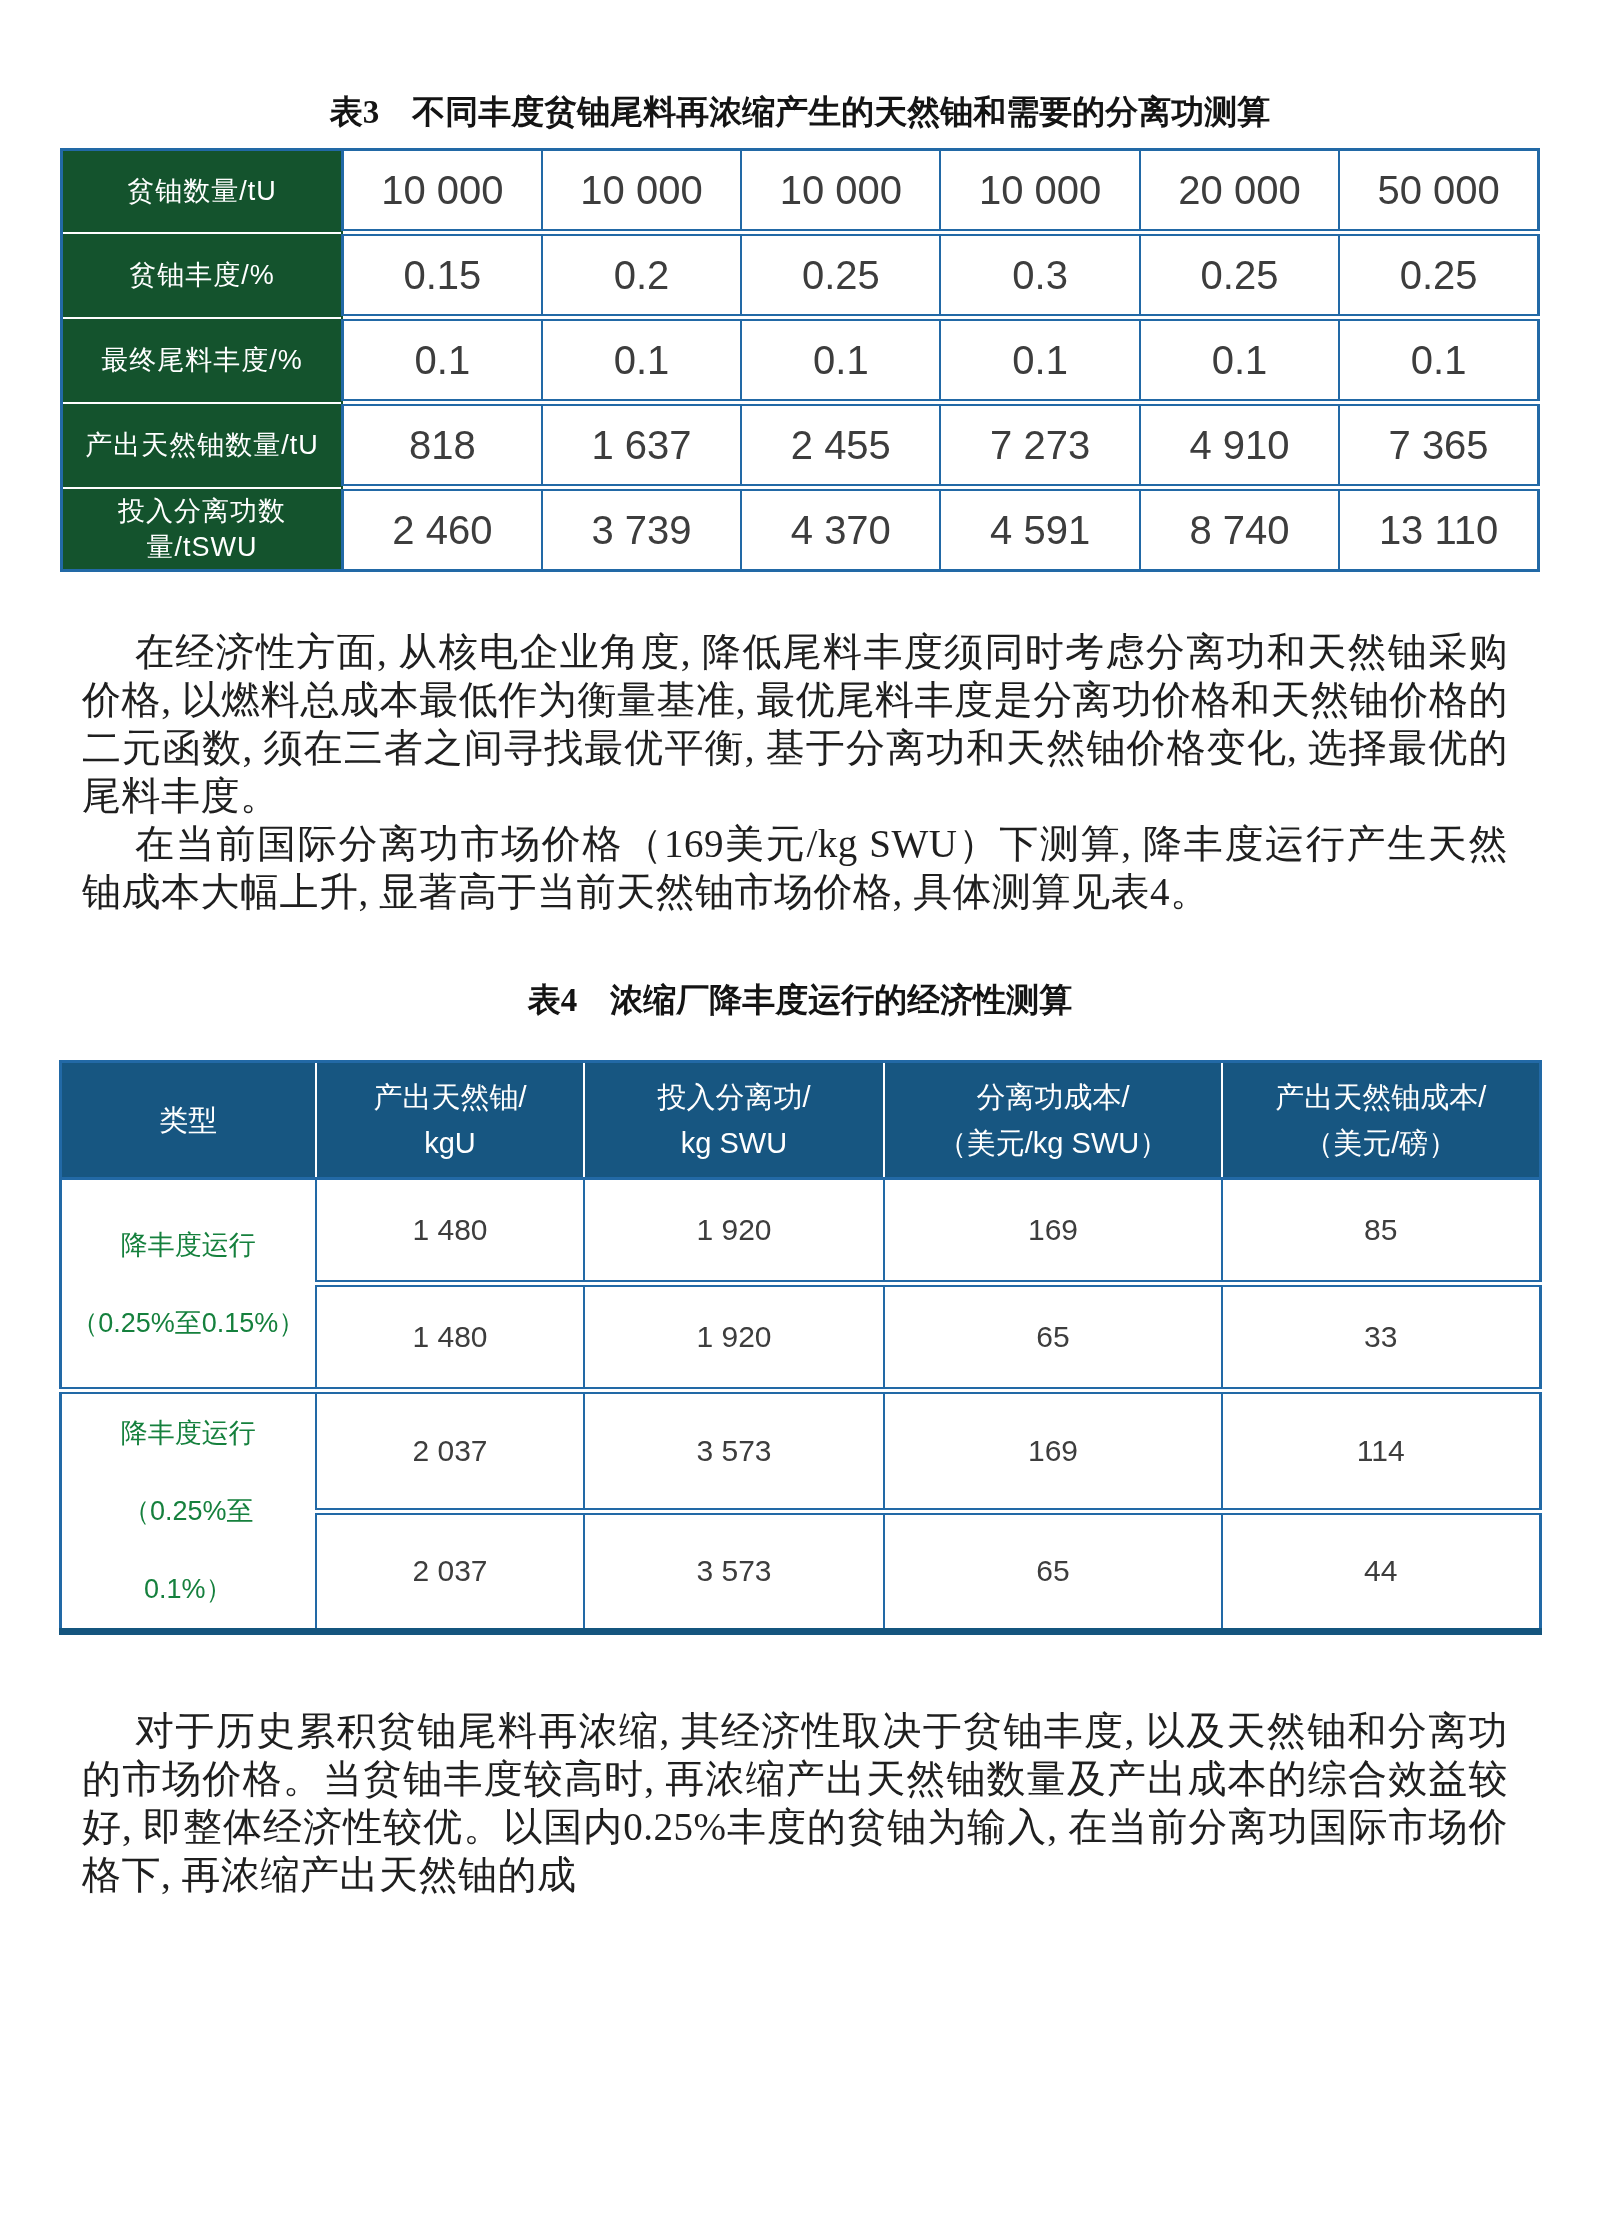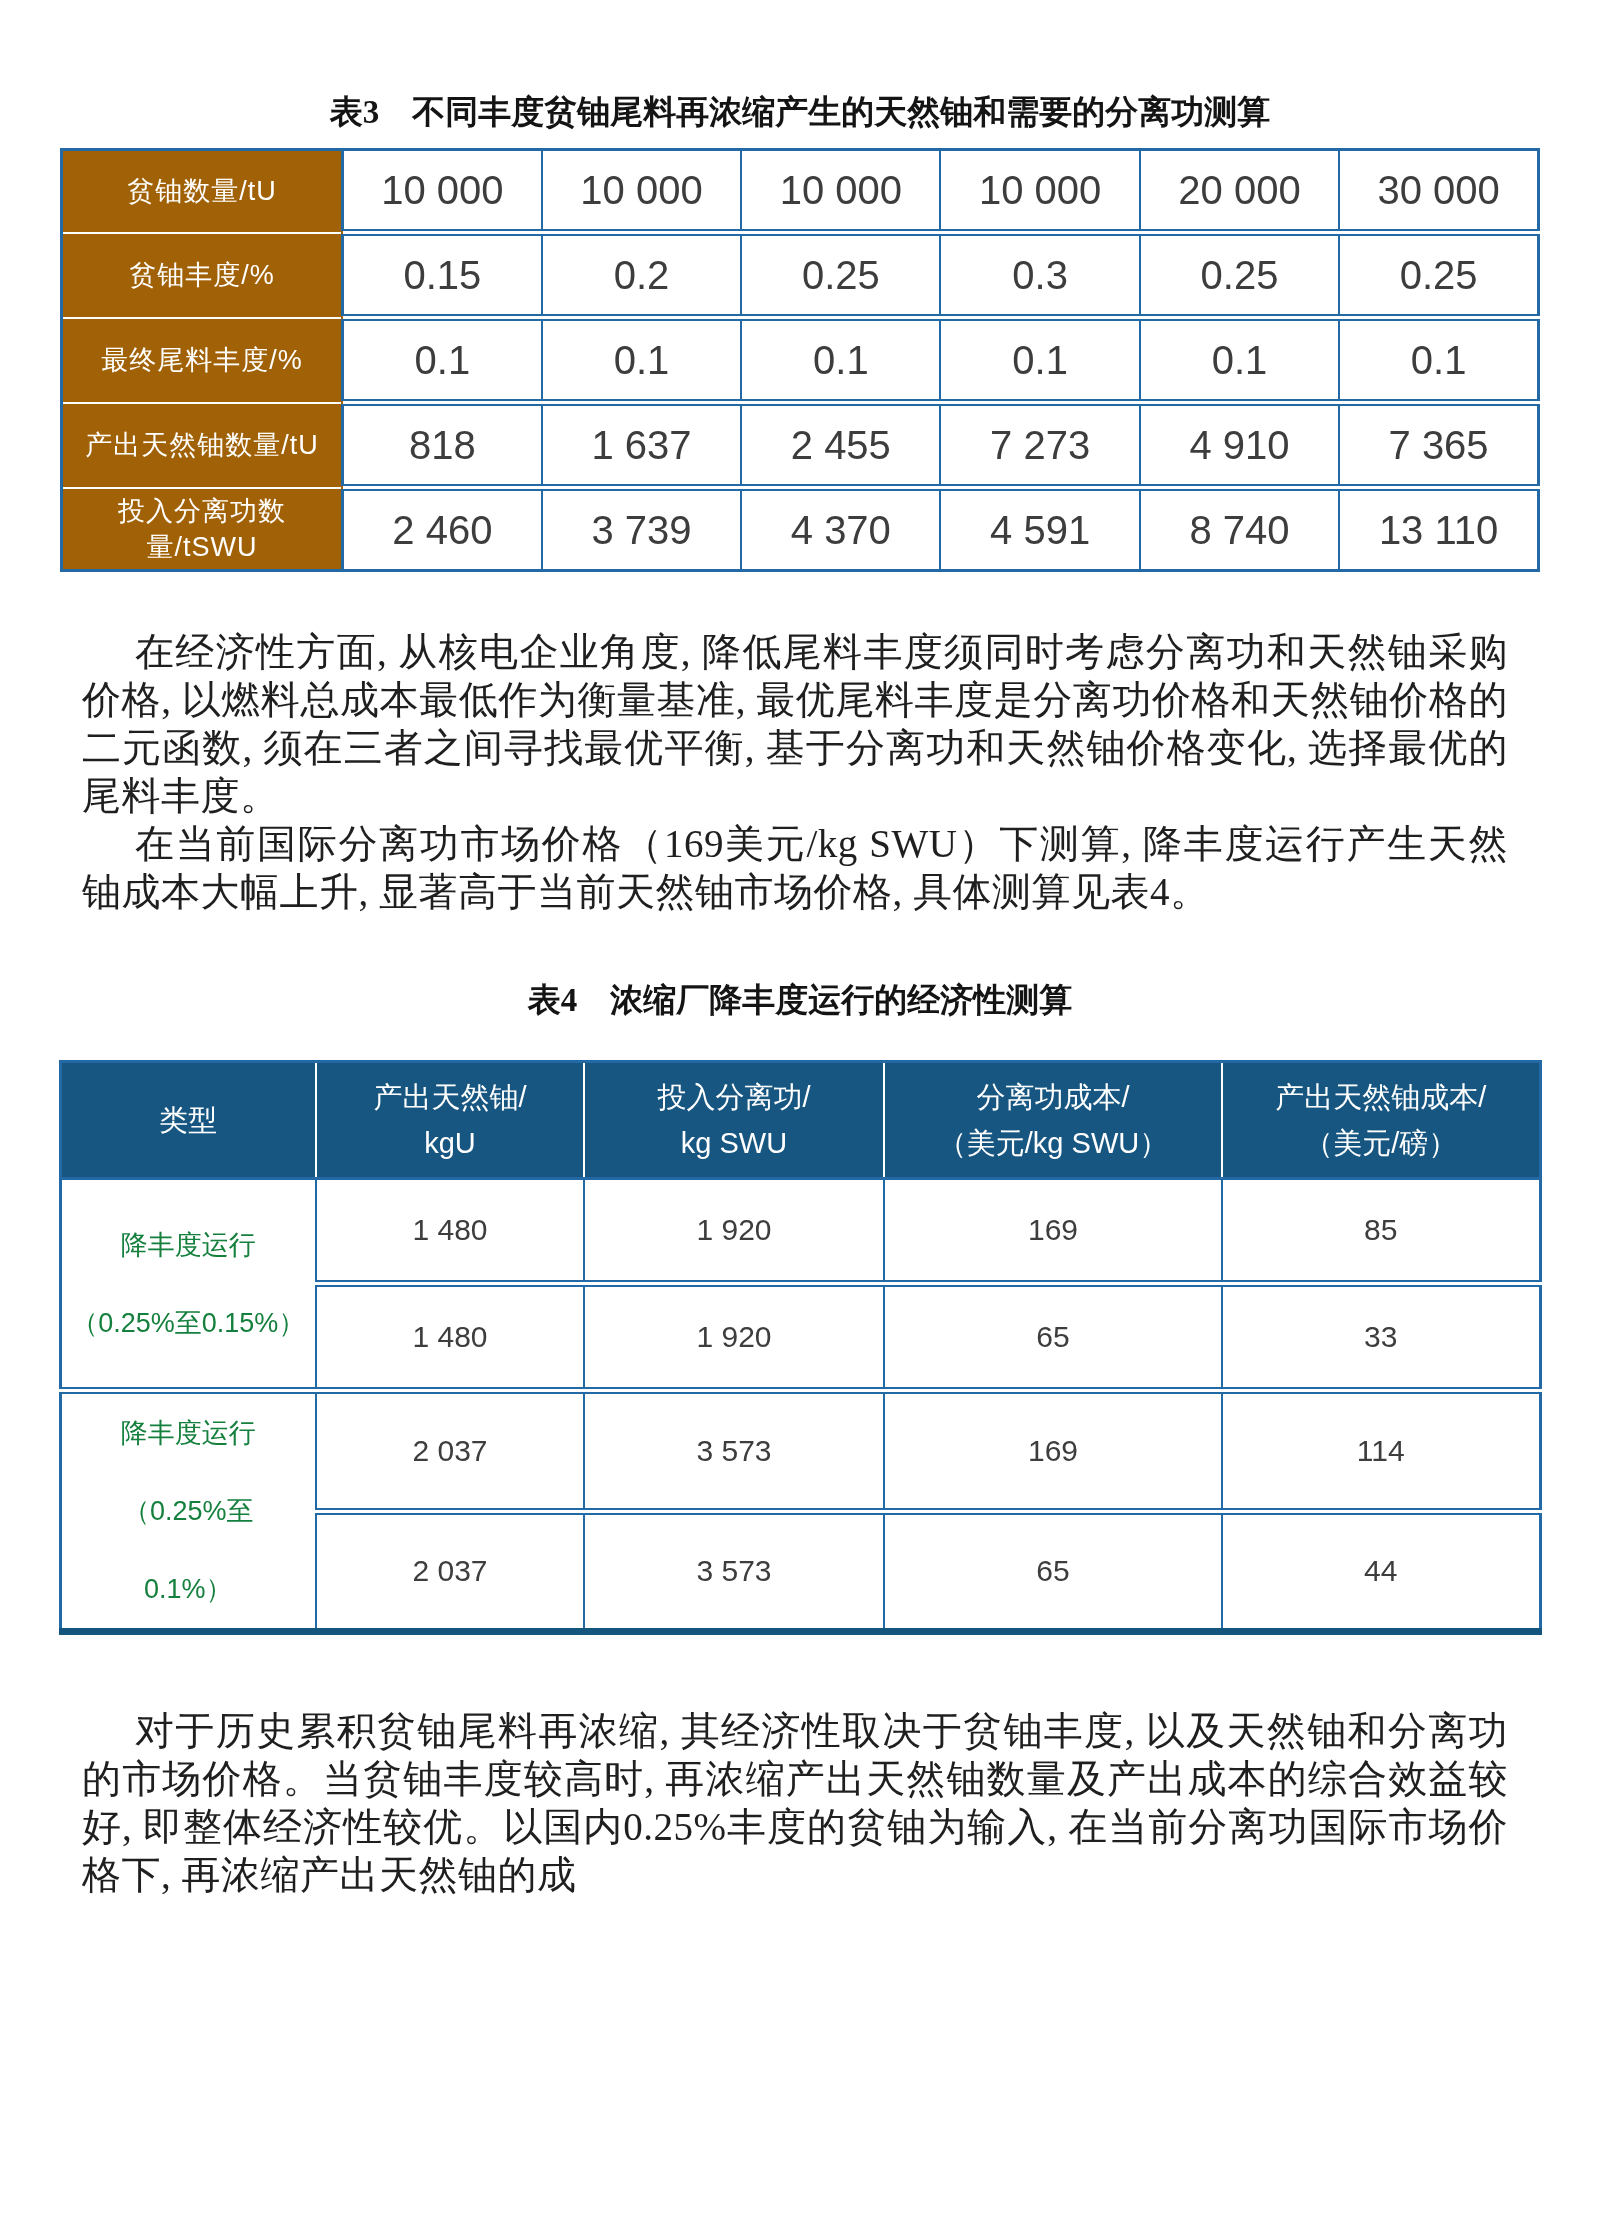--- a/index.html
+++ b/index.html
@@ -31,21 +31,21 @@
   table.t3 {
     width: 1480px;
     margin: 16px auto 0 auto;
     border-collapse: collapse;
     table-layout: fixed;
     border: 3px solid #2269a6;
     font-family: "Liberation Sans", "DejaVu Sans", sans-serif;
   }
   table.t3 th {
     width: 274px;
-    background: #a16207;
+    background: #14532d;
     color: #ffffff;
     font-weight: normal;
     font-size: 27px;
     letter-spacing: 1px;
     height: 78px;
     text-align: center;
     vertical-align: middle;
     border-right: 3px solid #2269a6;
     padding: 0 2px;
   }
@@ -133,21 +133,21 @@
 
   <table class="t3">
     <tbody>
       <tr>
         <th>贫铀数量/tU</th>
         <td>10 000</td>
         <td>10 000</td>
         <td>10 000</td>
         <td>10 000</td>
         <td>20 000</td>
-        <td>30 000</td>
+        <td>50 000</td>
       </tr>
       <tr>
         <th>贫铀丰度/%</th>
         <td>0.15</td>
         <td>0.2</td>
         <td>0.25</td>
         <td>0.3</td>
         <td>0.25</td>
         <td>0.25</td>
       </tr>

